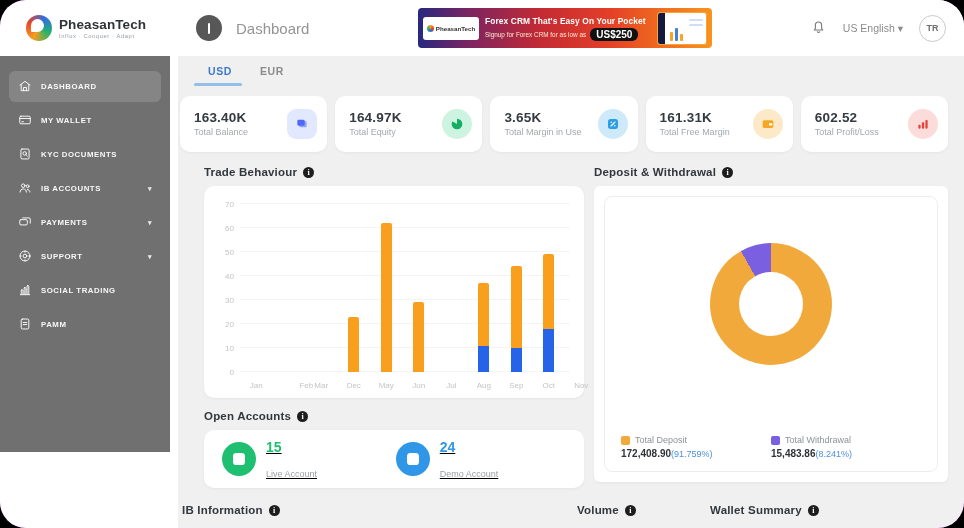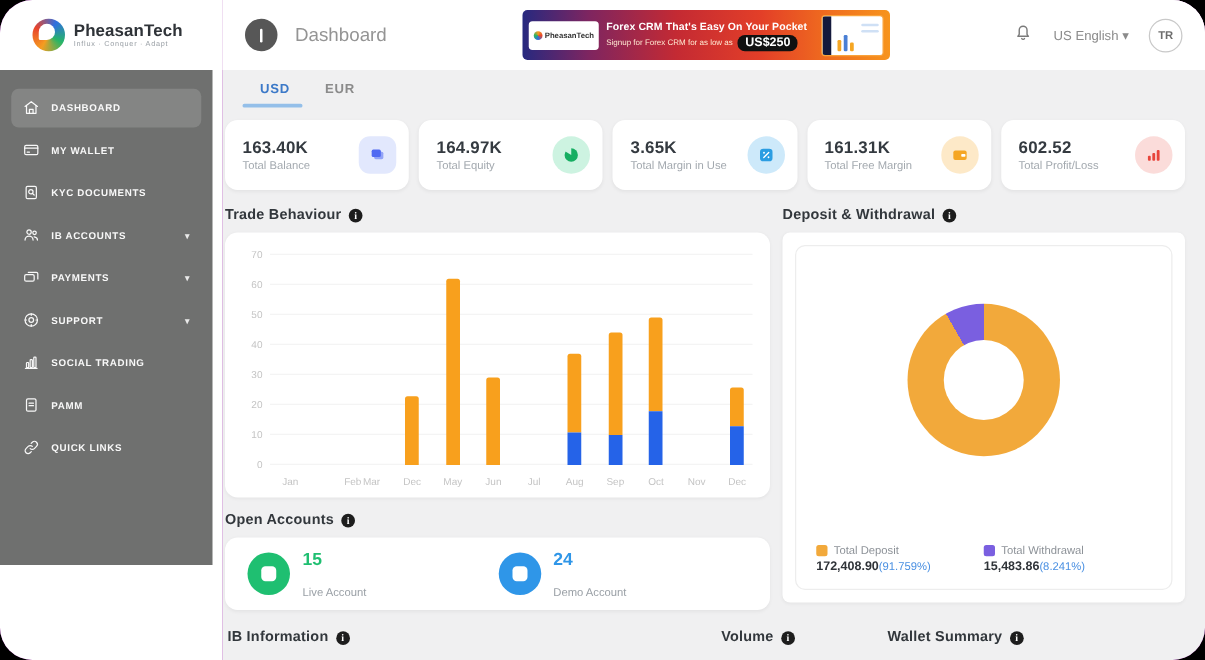--- a/index.html
+++ b/index.html
@@ -66,34 +66,34 @@
   .stat-value{font-size:13.5px;font-weight:bold;color:#343a40;letter-spacing:.2px;}
   .stat-label{font-size:9px;color:#a3a9af;line-height:1.25;}
   .stat-icon{margin-left:auto;width:30px;height:30px;border-radius:50%;display:flex;align-items:center;justify-content:center;flex-shrink:0;}
   .stat-icon.sq{border-radius:9px;}
   
   .section-title{display:flex;align-items:center;gap:6px;font-size:11.5px;font-weight:bold;color:#32373c;letter-spacing:.2px;}
   .info{width:11px;height:11px;background:#1d1d1d;color:#fff;border-radius:50%;font-size:8px;font-weight:bold;
         display:inline-flex;align-items:center;justify-content:center;font-family:"Liberation Serif",serif;cursor:pointer;}
   
   .charts-row{display:flex;gap:10px;margin-top:14px;}
-  .col-left{width:436px;flex-shrink:0;}
+  .col-left{width:380px;flex-shrink:0;margin-left:24px;}
   .col-right{flex:1;}
   .trade-card{height:212px;background:#fff;border-radius:10px;position:relative;margin-top:8px;box-shadow:0 1px 3px rgba(0,0,0,.05);}
   .plot{position:absolute;left:36px;right:14px;top:18px;bottom:26px;}
   .gl{position:absolute;left:0;right:0;height:1px;background:#f4f4f4;}
   .ytick{position:absolute;left:-30px;width:24px;text-align:right;font-size:8px;color:#c4c4c4;transform:translateY(50%);}
   .xtick{position:absolute;bottom:-18px;text-align:center;font-size:8px;color:#c4c4c4;}
   .bar-col{position:absolute;bottom:0;display:flex;flex-direction:column-reverse;}
   .bar-col div:last-child{border-radius:2px 2px 0 0;}
   .oa-title{margin-top:12px;}
   .oa-card{height:58px;background:#fff;border-radius:10px;margin-top:8px;display:flex;align-items:center;padding-left:18px;box-shadow:0 1px 3px rgba(0,0,0,.05);}
   .oa-item{display:flex;align-items:center;gap:10px;width:48%;}
   .oa-icon{width:34px;height:34px;border-radius:50%;display:flex;align-items:center;justify-content:center;color:#fff;}
-  .oa-txt{display:flex;flex-direction:column;gap:14px;}
+  .oa-txt{display:flex;flex-direction:column;gap:14px;text-decoration:underline;}
   .oa-count{font-size:14px;font-weight:bold;}
   .oa-label{font-size:9px;color:#9aa0a6;}
   .deposit-card{height:296px;background:#fff;border-radius:6px;position:relative;margin-top:8px;box-shadow:0 1px 3px rgba(0,0,0,.05);}
   .donut-box{position:absolute;inset:10px;border:1px solid #ededed;border-radius:8px;display:flex;flex-direction:column;align-items:center;}
   .donut{width:122px;height:122px;border-radius:50%;margin-top:46px;position:relative;}
   .donut-hole{position:absolute;inset:29px;background:#fff;border-radius:50%;}
   .legend-row{margin-top:auto;width:100%;display:flex;padding:0 16px 12px;}
   .legend-item{width:50%;display:flex;flex-direction:column;gap:3px;cursor:pointer;}
   .legend-top{display:flex;align-items:center;gap:5px;}
   .swatch{width:9px;height:9px;border-radius:2px;}
@@ -178,27 +178,20 @@
               <rect x="15.5" y="4.5" width="3" height="14.5" rx="1"></rect>
             </svg></span>
         <span>SOCIAL TRADING</span>
       </div>
       <div class="menu-item">
         <span><svg width="14" height="14" viewBox="0 0 24 24" fill="none" stroke="currentColor" stroke-width="1.7" stroke-linecap="round">
               <rect x="5.5" y="3.5" width="13" height="17" rx="2"></rect>
               <path d="M9 9.5h6M9 13h6"></path>
             </svg></span>
         <span>PAMM</span>
-      </div>
-      <div class="menu-item">
-        <span><svg width="14" height="14" viewBox="0 0 24 24" fill="none" stroke="currentColor" stroke-width="1.7" stroke-linecap="round">
-              <path d="M10.5 13.5a4 4 0 0 0 5.7 0l3-3a4 4 0 0 0-5.7-5.7l-1.6 1.6"></path>
-              <path d="M13.5 10.5a4 4 0 0 0-5.7 0l-3 3a4 4 0 0 0 5.7 5.7l1.6-1.6"></path>
-            </svg></span>
-        <span>QUICK LINKS</span>
       </div>
     </div>
   </div>
 
   <div class="main">
     <div class="topbar">
       <div class="menu-toggle">
           <span></span>
         </div>
       <div class="page-title">Dashboard</div>

